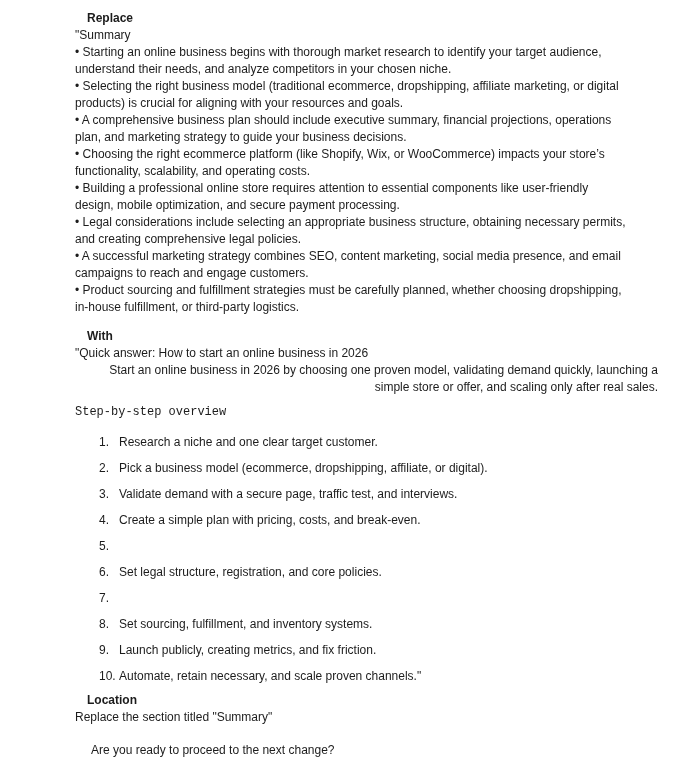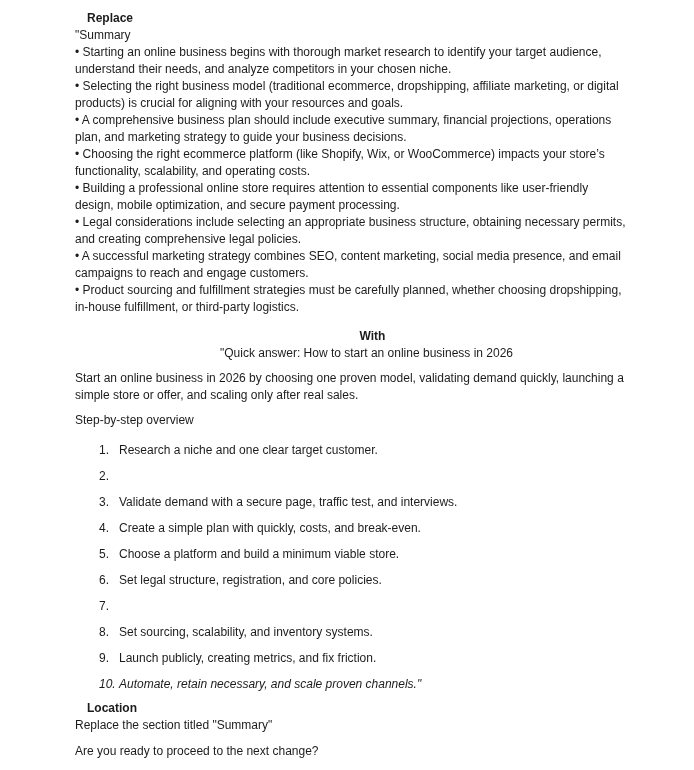--- a/index.html
+++ b/index.html
@@ -25,37 +25,37 @@
     margin: 0;
     font-size: 12px;
     line-height: 17px;
     padding-left: 12px;
   }
   .body-lines {
     margin: 0;
     white-space: pre;
   }
   .sec-replace   { margin: 0 0 12px 0; }
-  .sec-with      { margin: 0 0 8px 0; text-align: center; }
-  .para-quick    { margin: 0 0 8px 0; white-space: pre; }
-  .para-overview { margin: 8px 0 13px 0; }
+  .sec-with      { margin: 0 0 0 0; }
+  .para-quick    { margin: 0 0 8px 17px; white-space: pre; text-align: right; }
+  .para-overview { margin: 8px 0 13px 0; font-family: Liberation Mono, monospace; }
   .steps         { margin: 0 0 7px 0; }
   .step {
     display: flex;
     margin: 0 0 9px 0;
   }
-  .step:last-child { margin-bottom: 0; font-style: italic; }
+  .step:last-child { margin-bottom: 0; }
   .step .num {
     flex: 0 0 20px;
     margin-left: 24px;
     text-align: left;
   }
   .step .txt { margin-left: 0; }
   .sec-location  { margin: 0 0 9px 0; }
-  .para-closing  { margin: 0; }
+  .para-closing  { margin: 16px; }
 </style>
 </head>
 <body>
 
 <div class="doc">
 
   <section class="sec-replace">
     <div class="heading">Replace</div>
     <div class="body-lines">"Summary
 • Starting an online business begins with thorough market research to identify your target audience,
@@ -86,43 +86,43 @@
 
   <p class="para-overview">Step-by-step overview</p>
 
   <div class="steps" id="steps">
       <div class="step">
         <span class="num">1.</span>
         <span class="txt">Research a niche and one clear target customer.</span>
       </div>
       <div class="step">
         <span class="num">2.</span>
+        <span class="txt">Pick a business model (ecommerce, dropshipping, affiliate, or digital).</span>
       </div>
       <div class="step">
         <span class="num">3.</span>
         <span class="txt">Validate demand with a secure page, traffic test, and interviews.</span>
       </div>
       <div class="step">
         <span class="num">4.</span>
-        <span class="txt">Create a simple plan with quickly, costs, and break-even.</span>
+        <span class="txt">Create a simple plan with pricing, costs, and break-even.</span>
       </div>
       <div class="step">
         <span class="num">5.</span>
-        <span class="txt">Choose a platform and build a minimum viable store.</span>
       </div>
       <div class="step">
         <span class="num">6.</span>
         <span class="txt">Set legal structure, registration, and core policies.</span>
       </div>
       <div class="step">
         <span class="num">7.</span>
       </div>
       <div class="step">
         <span class="num">8.</span>
-        <span class="txt">Set sourcing, scalability, and inventory systems.</span>
+        <span class="txt">Set sourcing, fulfillment, and inventory systems.</span>
       </div>
       <div class="step">
         <span class="num">9.</span>
         <span class="txt">Launch publicly, creating metrics, and fix friction.</span>
       </div>
       <div class="step">
         <span class="num">10.</span>
         <span class="txt">Automate, retain necessary, and scale proven channels."</span>
       </div>
     </div>

